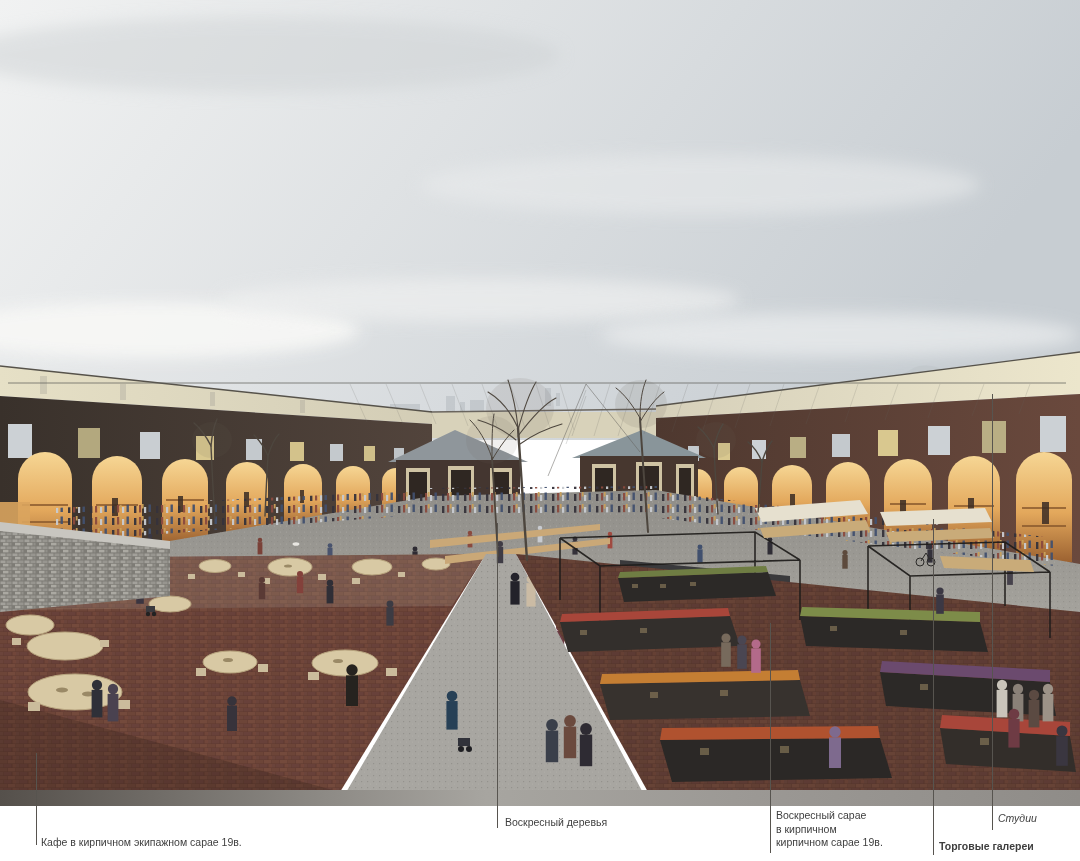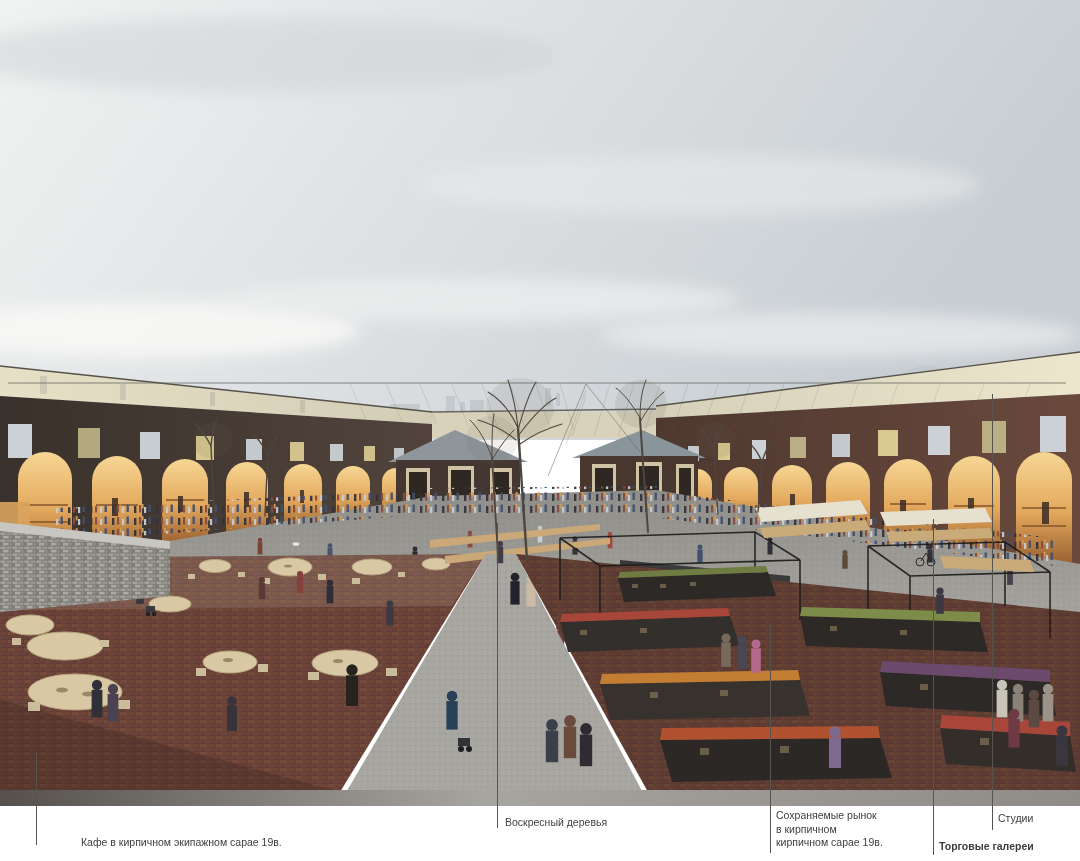--- a/index.html
+++ b/index.html
@@ -460,31 +460,31 @@
     <path d="M586 390 L566 444 M586 396 L572 436" stroke-width="0.7" opacity="0.3"></path>
   </g>
 </svg>
 
   <div class="callout-line" style="left:36px;  top:753px; height:92px;"></div>
   <div class="callout-line" style="left:497px; top:523px; height:305px;"></div>
   <div class="callout-line" style="left:770px; top:623px; height:230px;"></div>
   <div class="callout-line" style="left:933px; top:519px; height:336px;"></div>
   <div class="callout-line" style="left:992px; top:394px; height:436px;"></div>
 
-  <div class="lbl" style="left:41px; top:836px;margin-left:40px;">
+  <div class="lbl" style="left:41px; top:836px;">
     <span>Кафе в кирпичном экипажном сарае 19в.</span>
   </div>
   <div class="lbl" style="left:505px; top:816px;">
     <span>Воскресный деревья</span>
   </div>
   <div class="lbl" style="left:776px; top:809px;">
-    <span>Сохраняемые рынок</span>
+    <span>Воскресный сарае</span>
     <span>в кирпичном</span>
     <span>кирпичном сарае 19в.</span>
   </div>
   <div class="lbl" style="left:939px; top:840px;font-weight:bold;">
     <span>Торговые галереи</span>
   </div>
-  <div class="lbl" style="left:998px; top:812px;">
+  <div class="lbl" style="left:998px; top:812px;font-style:italic;">
     <span>Студии</span>
   </div>
 
 </div>
 
 </body></html>

